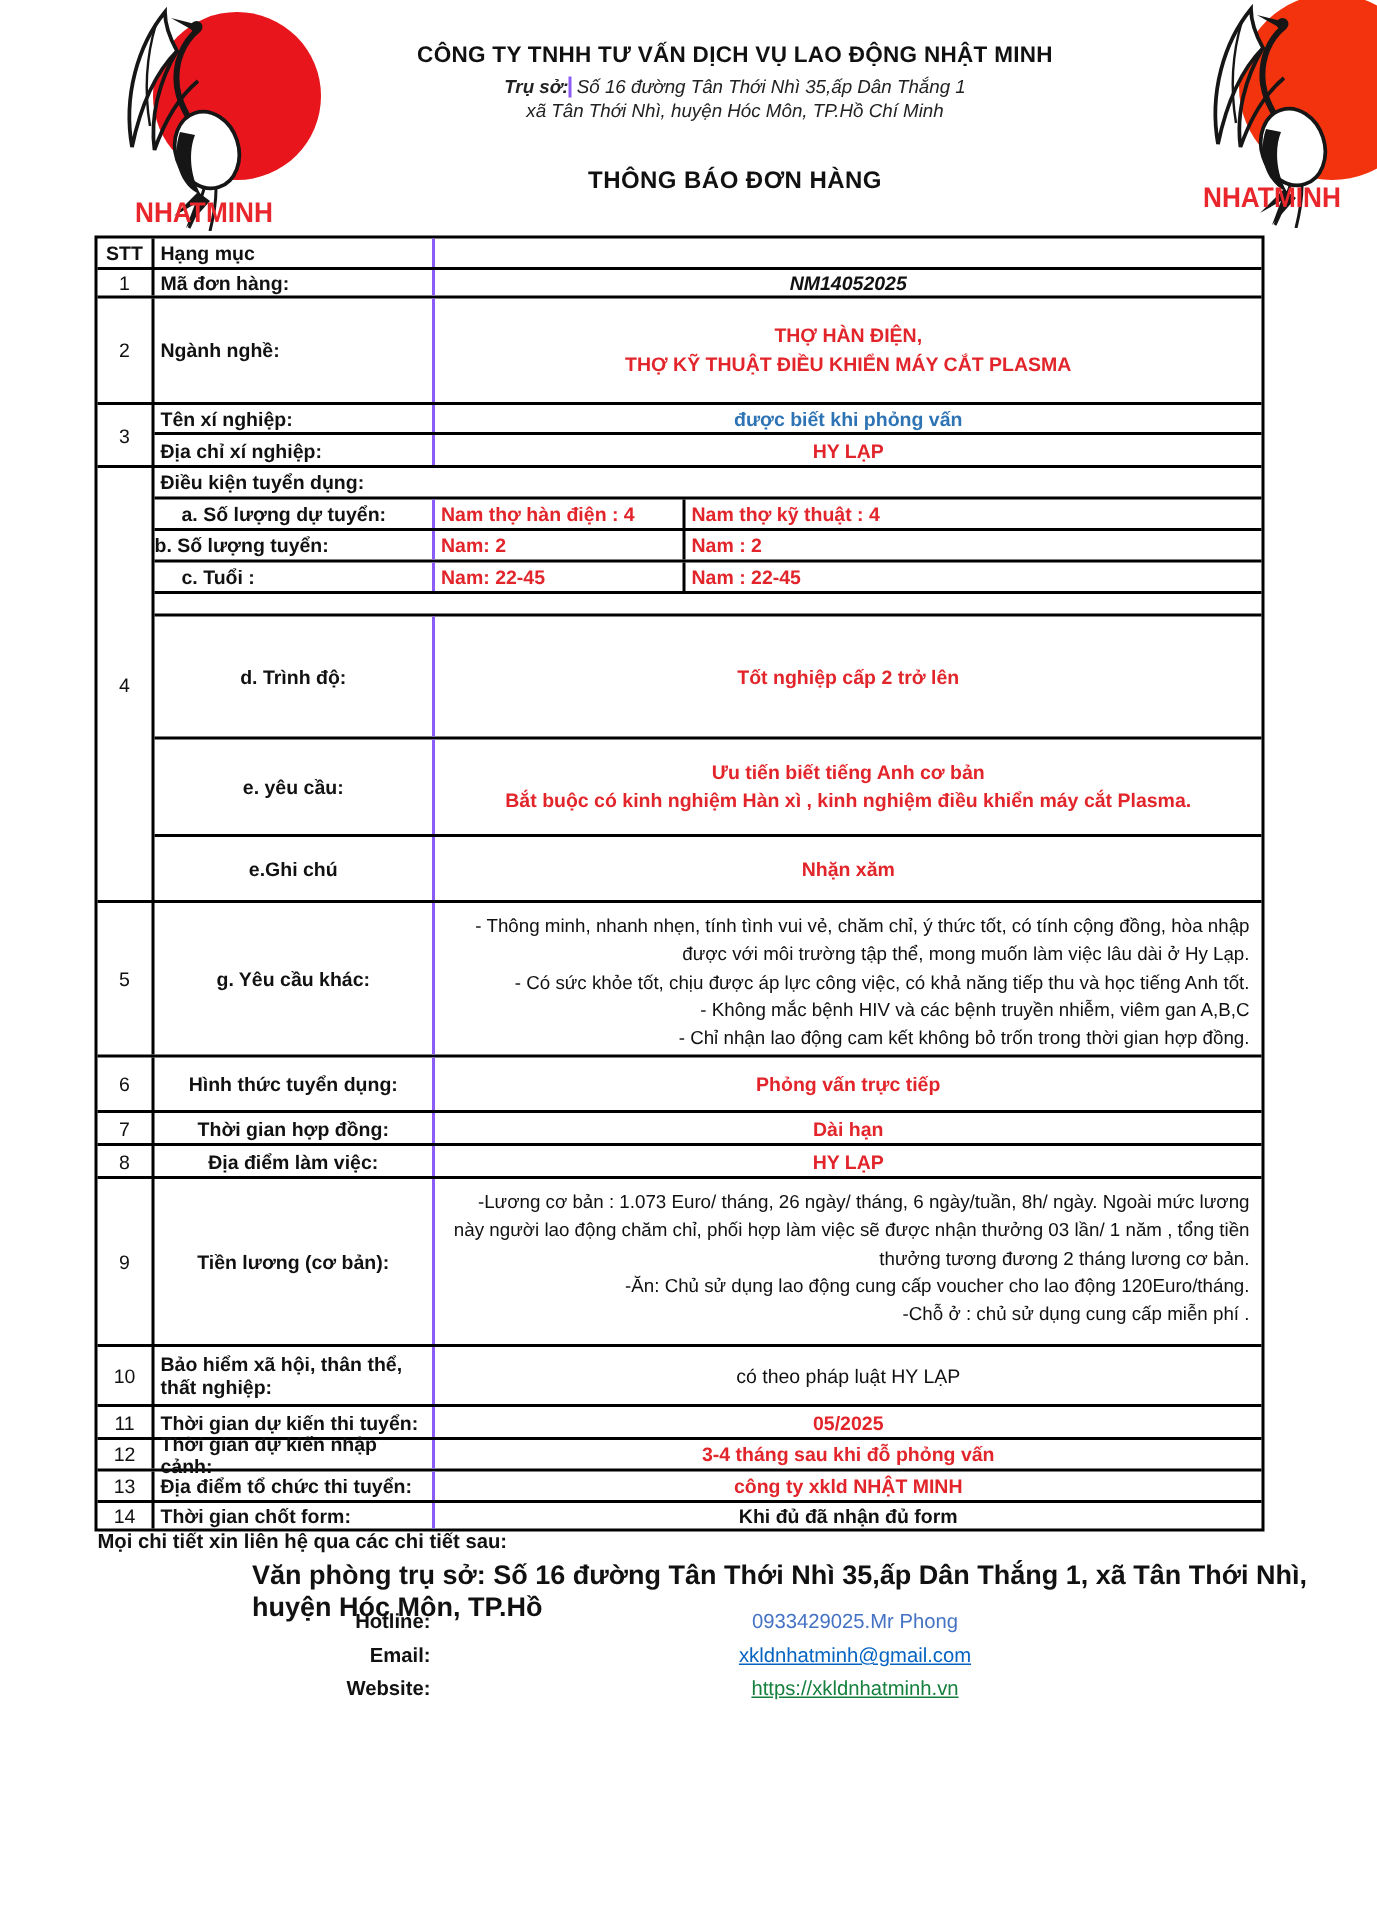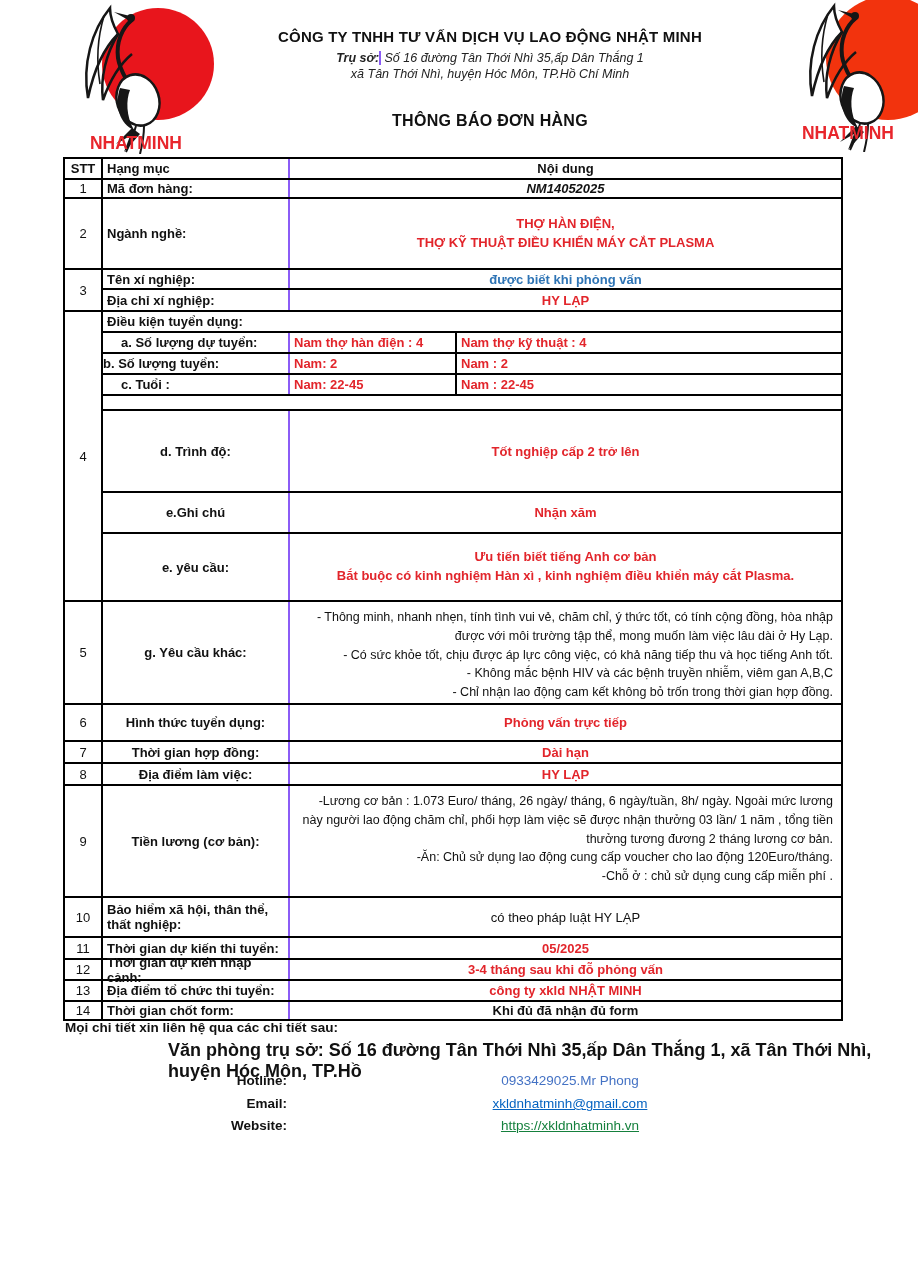--- a/index.html
+++ b/index.html
@@ -100,21 +100,20 @@
     <div class="addr"><span class="lbl">Trụ sở:</span><span> Số 16 đường Tân Thới Nhì 35,ấp Dân Thắng 1</span></div>
     <div class="addr2">xã Tân Thới Nhì, huyện Hóc Môn, TP.Hồ Chí Minh</div>
   </div>
   <div class="doc-title">THÔNG BÁO ĐƠN HÀNG</div>
 
   <div class="tbl">
 
     <div class="trow" style="height:21px;">
       <div class="c stt bold">STT</div>
       <div class="c lbl">Hạng mục</div>
-      <div class="c val bold">Nội dung</div>
     </div>
 
     <div class="trow" style="height:19px;">
       <div class="c stt">1</div>
       <div class="c lbl">Mã đơn hàng:</div>
       <div class="c val bold ital">NM14052025</div>
     </div>
 
     <div class="trow" style="height:71px;">
       <div class="c stt">2</div>
@@ -160,30 +159,30 @@
           <div class="c v1 red">Nam: 22-45</div>
           <div class="c red" style="flex:1;">Nam : 22-45</div>
         </div>
         <div class="trow" style="height:15px;">
           <div class="c" style="flex:1;"></div>
         </div>
         <div class="trow" style="height:82px;">
           <div class="c lbl ctr">d. Trình độ:</div>
           <div class="c val red">Tốt nghiệp cấp 2 trở lên</div>
         </div>
-        <div class="trow" style="height:42px;">
-          <div class="c lbl ctr">e.Ghi chú</div>
-          <div class="c val red">Nhặn xăm</div>
-        </div>
         <div class="trow" style="height:66px;">
           <div class="c lbl ctr">e. yêu cầu:</div>
           <div class="c val red twolines">
             <div>Ưu tiến biết tiếng Anh cơ bản</div>
             <div>Bắt buộc có kinh nghiệm Hàn xì , kinh nghiệm điều khiển máy cắt Plasma.</div>
           </div>
+        </div>
+        <div class="trow" style="height:42px;">
+          <div class="c lbl ctr">e.Ghi chú</div>
+          <div class="c val red">Nhặn xăm</div>
         </div>
       </div>
     </div>
 
     <div class="trow" style="height:103px;">
       <div class="c stt">5</div>
       <div class="c lbl ctr">g. Yêu cầu khác:</div>
       <div class="c val-left multiline">
         <div>- Thông minh, nhanh nhẹn, tính tình vui vẻ, chăm chỉ, ý thức tốt, có tính cộng đồng, hòa nhập được với môi trường tập thể, mong muốn làm việc lâu dài ở Hy Lạp.</div>
         <div>- Có sức khỏe tốt, chịu được áp lực công việc, có khả năng tiếp thu và học tiếng Anh tốt.</div>

